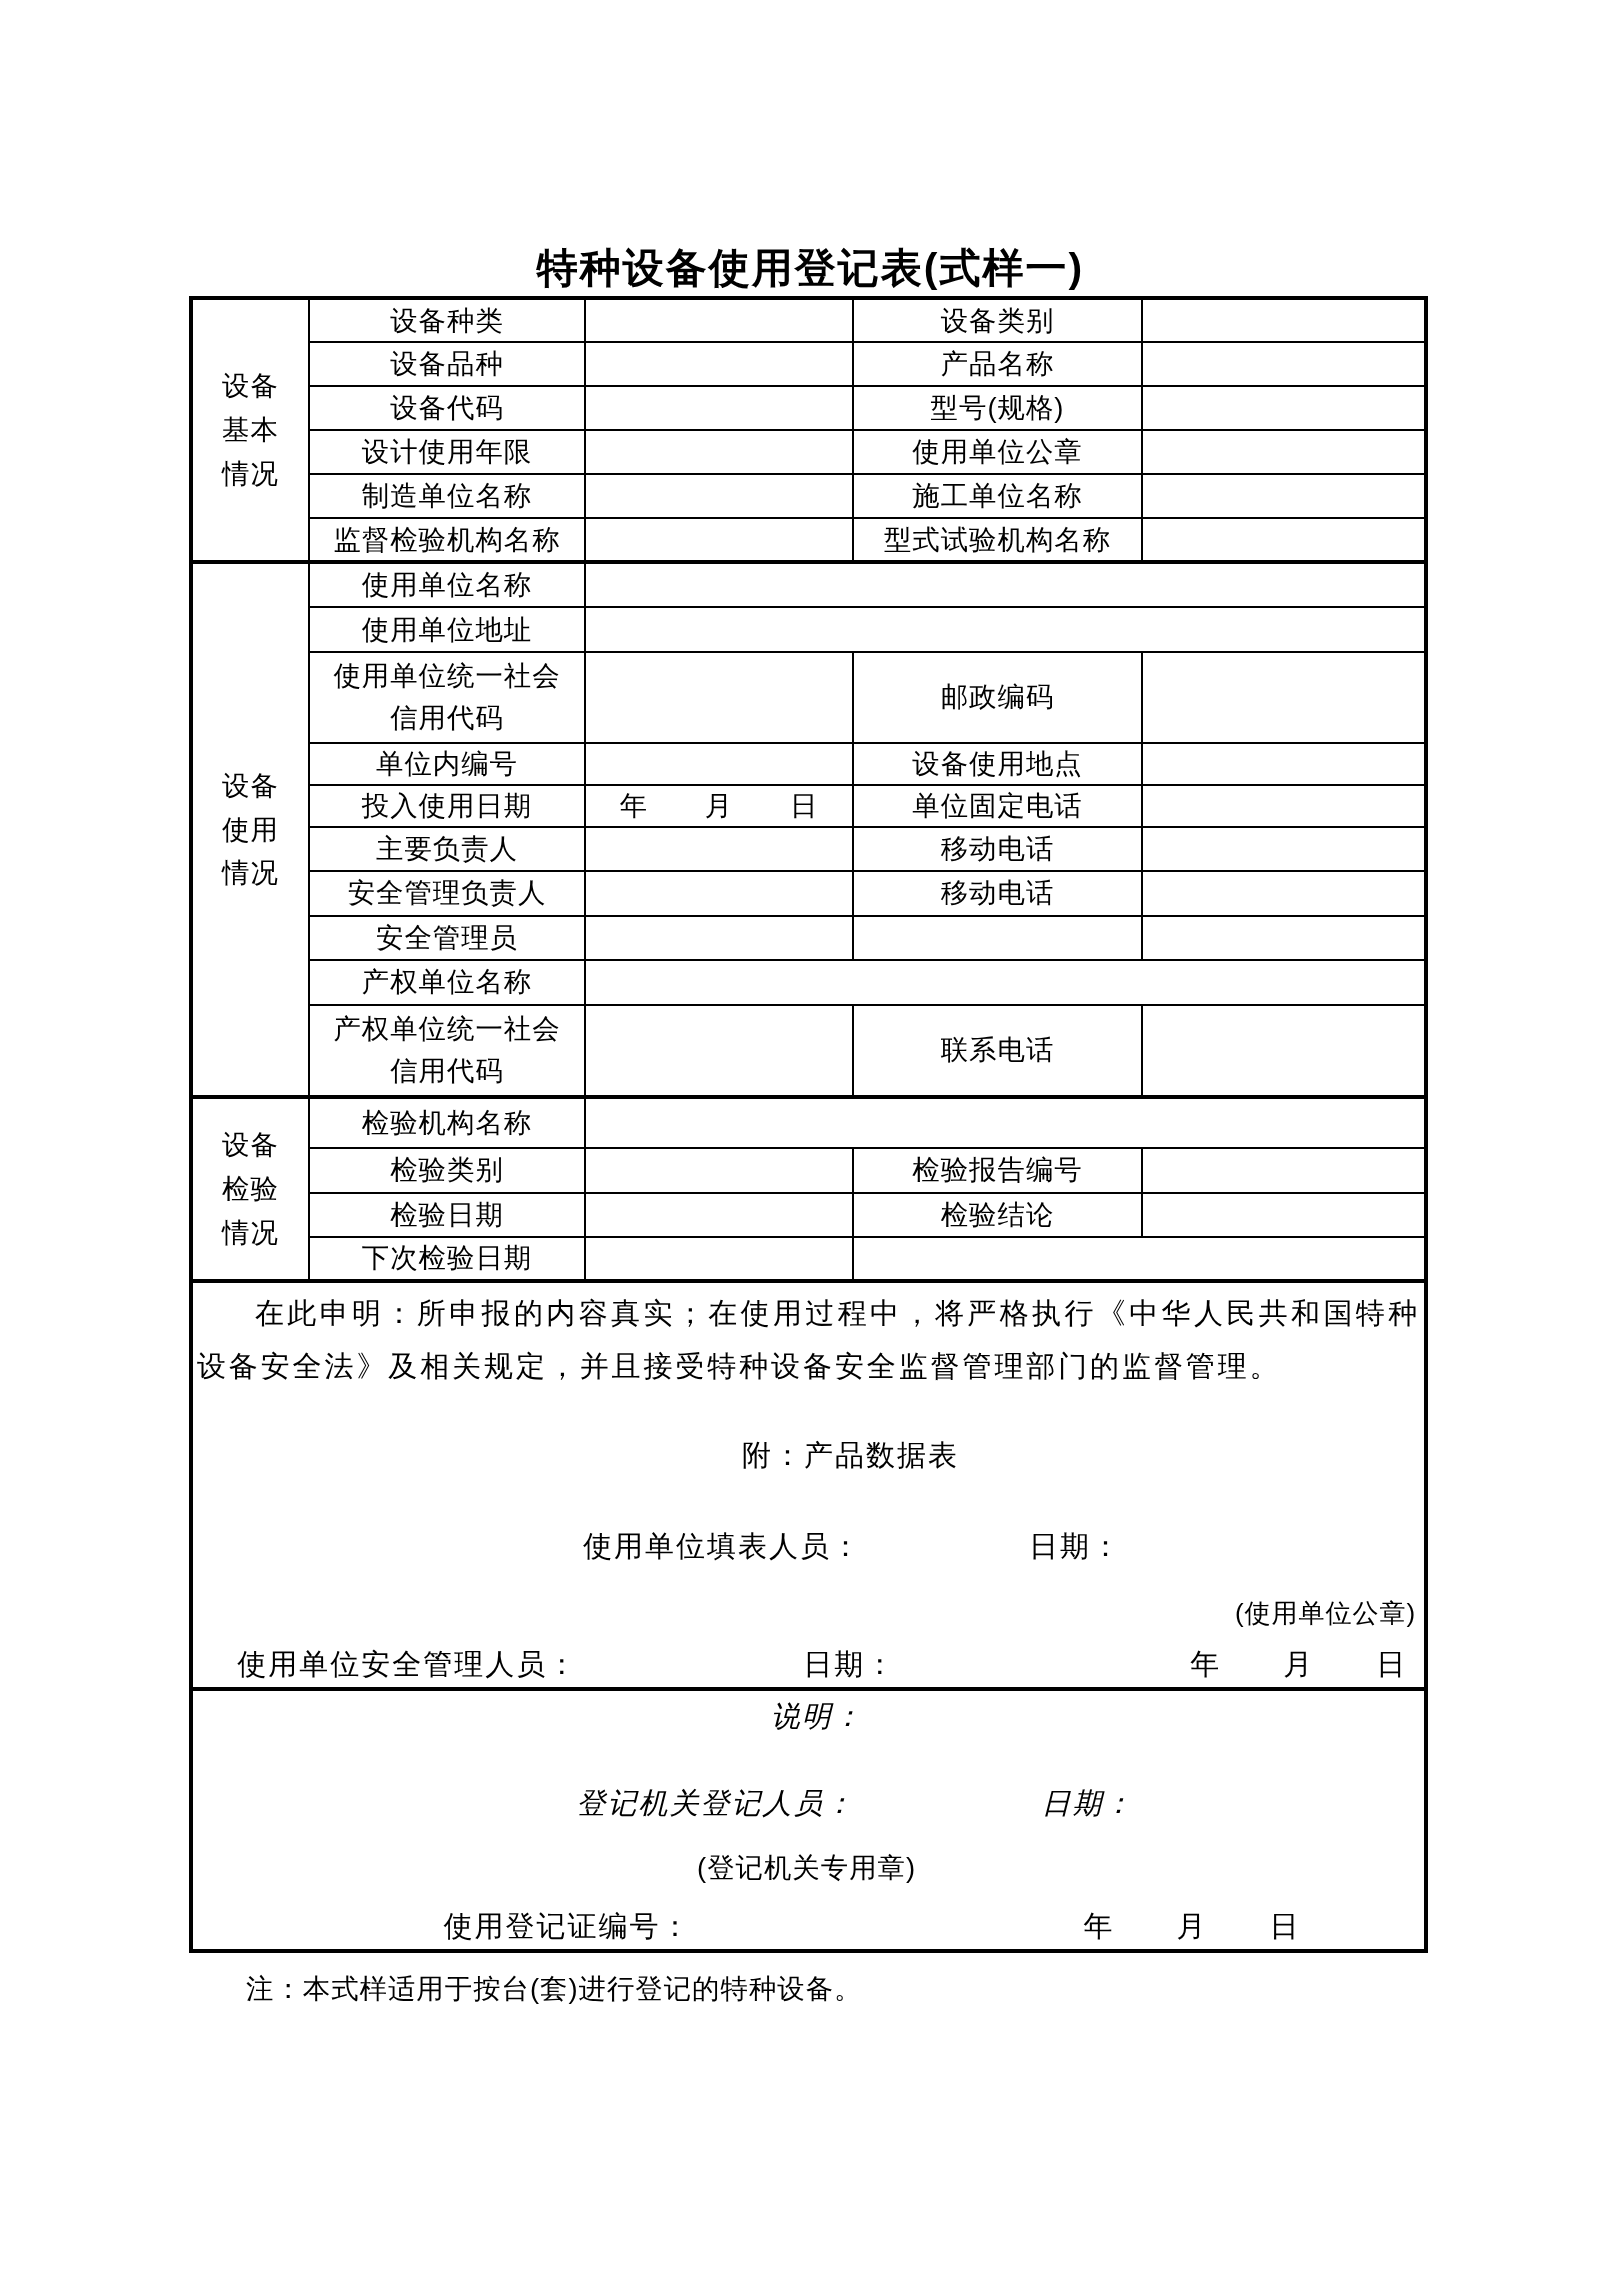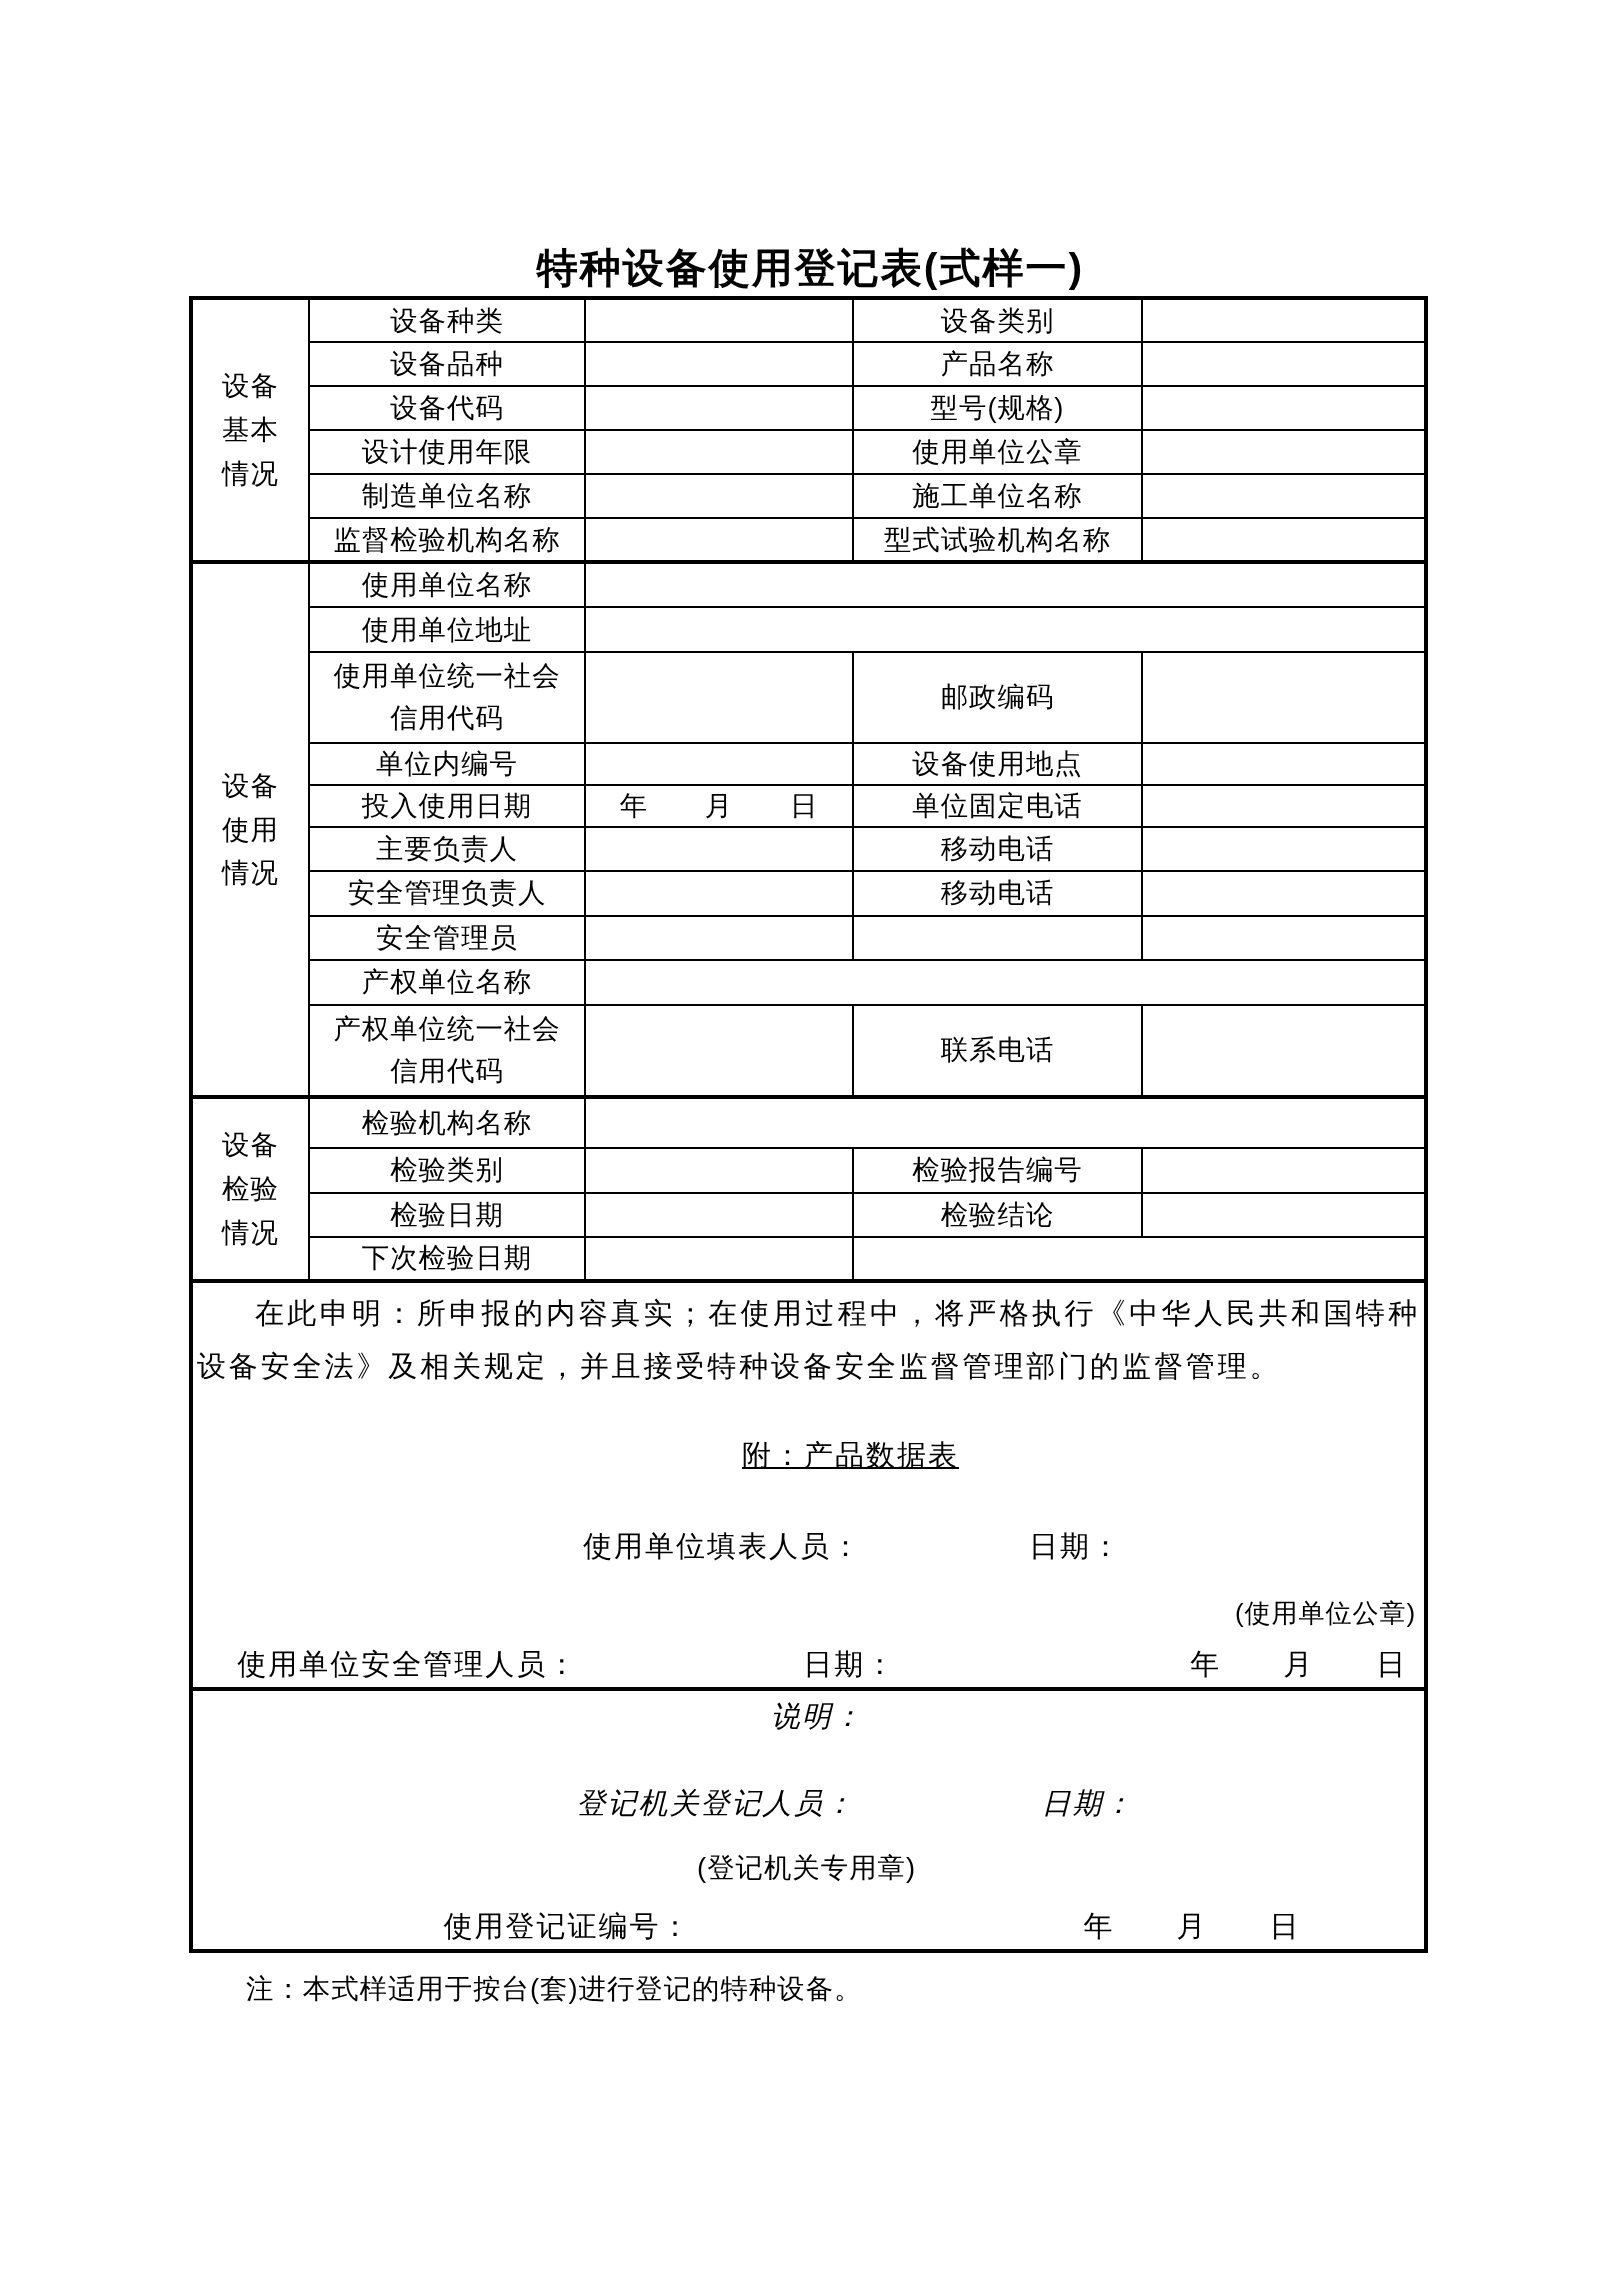--- a/index.html
+++ b/index.html
@@ -44,21 +44,21 @@
   tr.h88{height:86px;} tr.h83{height:81px;}
   
   td.blk{text-align:left;vertical-align:top;padding:13.7px 11.8px;}
   td.decl{height:388px;}
   td.notes{height:238px;}
   .stmt{
     margin:2px 0 0 0;text-indent:2em;
     font-size:29px;letter-spacing:2.9px;line-height:1.83;
     text-align:justify;
   }
-  .decl-attach{margin:43px 0 0 84px;font-size:29px;letter-spacing:2px;text-decoration:underline;}
+  .decl-attach{margin:43px 0 0 84px;font-size:29px;letter-spacing:2px;}
   .decl-line1{margin:51px 0 0 88px;font-size:29px;letter-spacing:2px;}
   .decl-line1 .date{margin-left:167px;}
   .seal-right{text-align:right;margin-top:29px;padding-right:3.9px;font-size:26px;letter-spacing:1px;}
   .decl-line2{margin:13.7px 0 0 27.4px;font-size:29px;letter-spacing:2px;}
   .decl-line2 .date{margin-left:225px;}
   .decl-line2 .ymd{margin-left:294px;}
   .notes-label{margin:3.9px 0 0 17.6px;font-size:29px;letter-spacing:2px;font-style:italic;}
   .notes-line1{margin:47px 0 8px 94px;font-size:29px;letter-spacing:2px;font-style:italic;}
   .notes-line1 .date{margin-left:186px;}
   .notes-seal{text-align:center;margin-top:26px;padding-right:3.9px;font-size:27.4px;letter-spacing:1px;}

